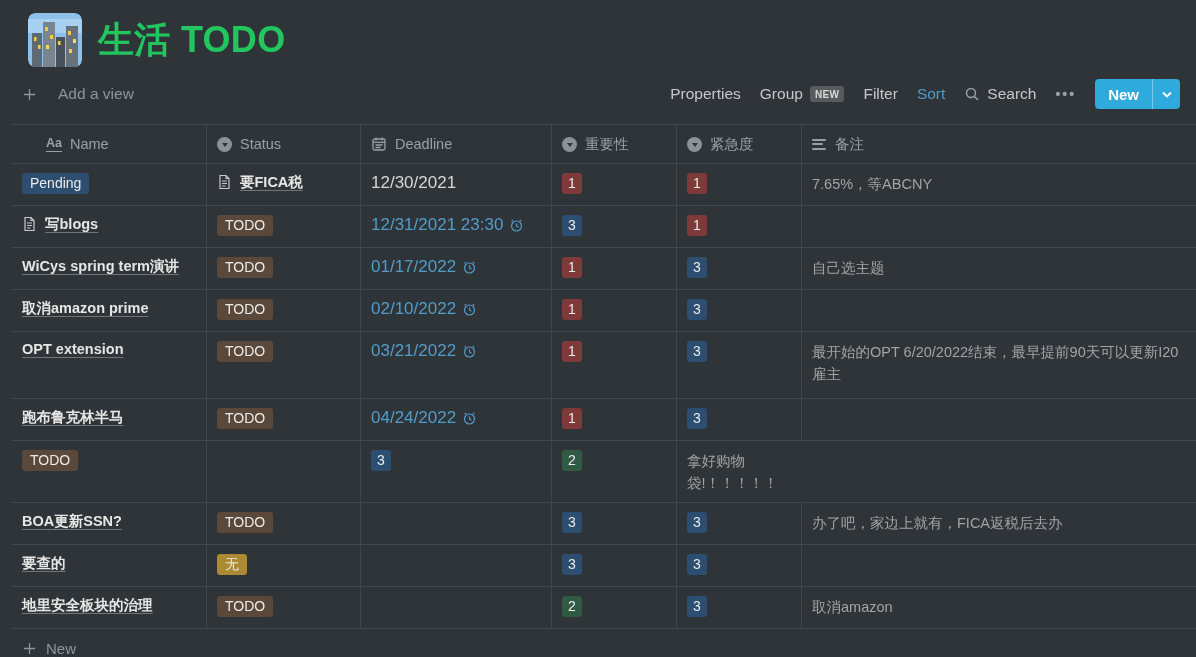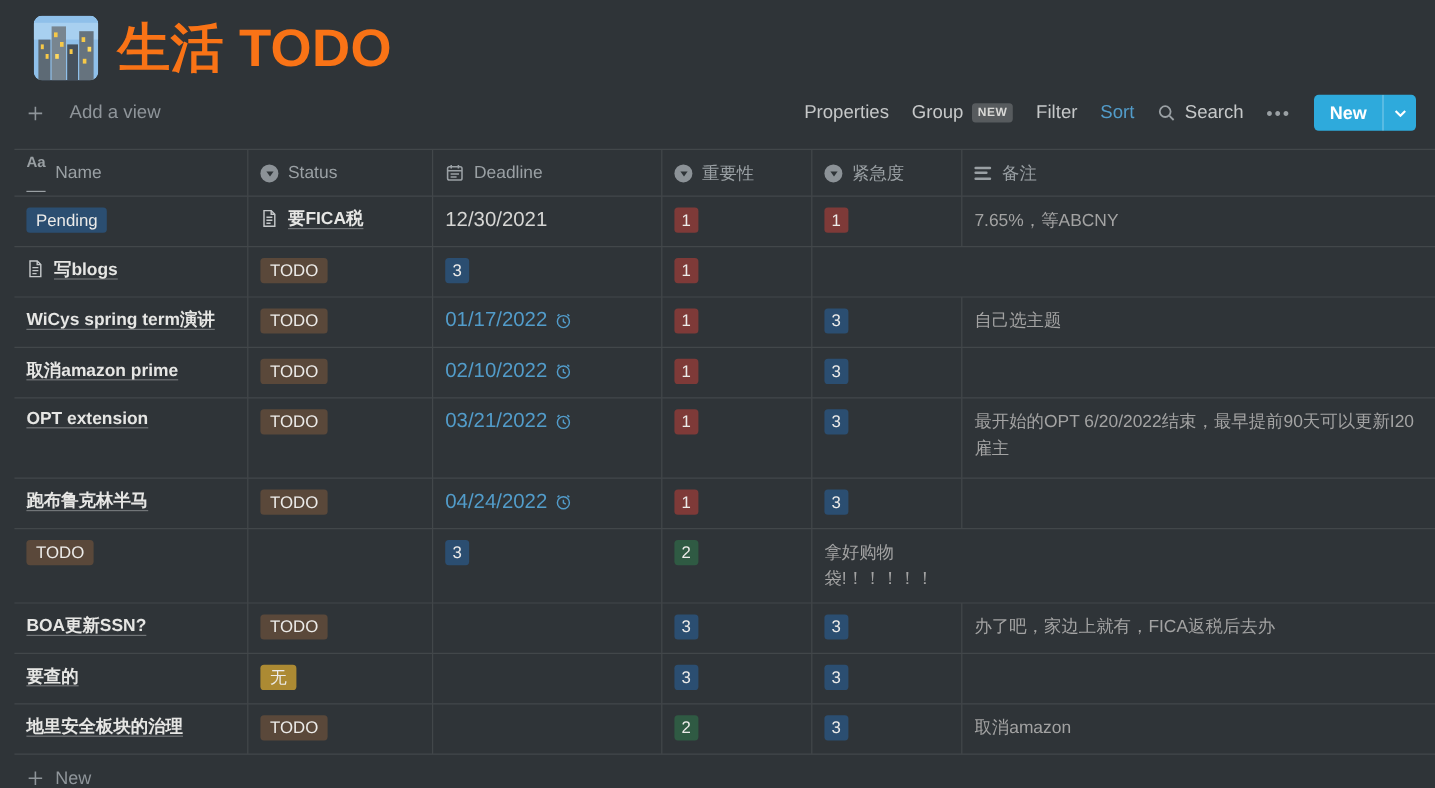--- a/index.html
+++ b/index.html
@@ -10,21 +10,21 @@
   }
   *{box-sizing:border-box;}
   html,body{margin:0;padding:0;background:#2f3438;}
   .page{
     width:1196px;height:657px;background:#2f3438;overflow:hidden;position:relative;
     font-family:"Liberation Sans","DejaVu Sans",sans-serif;color:var(--text);
   }
   
   .title-bar{display:flex;align-items:center;gap:16px;padding:12px 0 0 28px;height:68px;}
   .page-icon{width:54px;height:54px;border-radius:7px;overflow:hidden;flex:none;cursor:pointer;}
-  .page-title{font-size:44px;font-weight:700;color:#f97316;letter-spacing:.3px;}
+  .page-title{font-size:36px;font-weight:700;color:#22c55e;letter-spacing:.3px;}
   
   .controls{display:flex;align-items:center;justify-content:space-between;padding:0 16px 0 22px;height:40px;margin-top:6px;}
   .add-view{display:flex;align-items:center;gap:21px;color:#8f959a;font-size:15.5px;cursor:pointer;}
   .tools{display:flex;align-items:center;gap:19px;font-size:15.5px;color:#c6c8c9;}
   .tool{cursor:pointer;display:flex;align-items:center;gap:7px;text-align:center;}
   .tool-blue{color:var(--link);}
   .badge-new{background:#575b5e;color:#d8d8d6;font-size:10px;font-weight:700;padding:2.5px 5px;border-radius:3px;letter-spacing:.4px;}
   .dots{color:#9aa0a4;font-weight:700;letter-spacing:2px;font-size:14px;cursor:pointer;}
   .btn-new{display:flex;align-items:stretch;background:#2eaadc;border-radius:4px;overflow:hidden;height:30px;cursor:pointer;}
   .btn-new .label{display:flex;align-items:center;padding:0 13px;color:#fff;font-weight:700;font-size:15px;}
@@ -49,21 +49,21 @@
   .c-red{background:#7e3a38;}
   .c-green{background:#2f5a43;}
   .c-yellow{background:#ac8a33;}
   .date{font-size:17px;display:flex;align-items:center;gap:6px;white-space:nowrap;line-height:20px;}
   .date.c-link{color:var(--link);}
   .date.c-plain{color:#d6d6d4;}
   .note{font-size:14.5px;color:#a3a3a3;line-height:22px;}
   
   .tfoot{display:flex;align-items:center;gap:9px;color:#8f959a;font-size:15px;margin-left:12px;padding:11px 10px;cursor:pointer;}
   
-  .aa-ic{font-size:12.5px;font-weight:700;color:var(--muted);border-bottom:1.5px solid var(--muted);line-height:13px;padding-bottom:17px;}
+  .aa-ic{font-size:12.5px;font-weight:700;color:var(--muted);border-bottom:1.5px solid var(--muted);line-height:13px;padding-bottom:1px;margin-left:24px;}
   .sel-ic{width:15px;height:15px;border-radius:50%;background:#8c9297;display:flex;align-items:center;justify-content:center;flex:none;}
   .sel-ic i{display:block;width:0;height:0;border-left:3.5px solid transparent;border-right:3.5px solid transparent;border-top:4.5px solid #2f3438;margin-top:1px;}
   .txt-ic{display:flex;flex-direction:column;gap:2.5px;width:15px;flex:none;}
   .txt-ic i{display:block;height:2px;background:var(--muted);border-radius:1px;}
   .txt-ic i:nth-child(1){width:14px;}
   .txt-ic i:nth-child(2){width:11px;}
   .txt-ic i:nth-child(3){width:14px;}
   svg{display:block;}
 </style>
 </head>
@@ -216,20 +216,32 @@
               <path d="M9 1.5v3h3"></path>
               <path d="M5 7h5M5 9.5h5M5 12h3.5"></path>
             </svg>
           </span>
         <span class="name">写blogs</span>
       </div>
       <div class="td">
           <span class="tag c-brown">TODO</span>
         </div>
       <div class="td">
+          <span class="date c-link">
+            <span>12/31/2021 23:30</span>
+            <span>
+              <svg width="15" height="15" viewBox="0 0 15 15" fill="none" stroke="#529cca" stroke-width="1.2">
+                <circle cx="7.5" cy="8" r="5"></circle>
+                <path d="M7.5 5.5V8l2 1.2"></path>
+                <path d="M2.6 3.4L4.2 1.9M12.4 3.4L10.8 1.9"></path>
+              </svg>
+            </span>
+          </span>
+        </div>
+      <div class="td">
           <span class="num c-blue">3</span>
         </div>
       <div class="td">
           <span class="num c-red">1</span>
         </div>
       <div class="td">
           <span class="note"></span>
         </div>
     </div>
 

